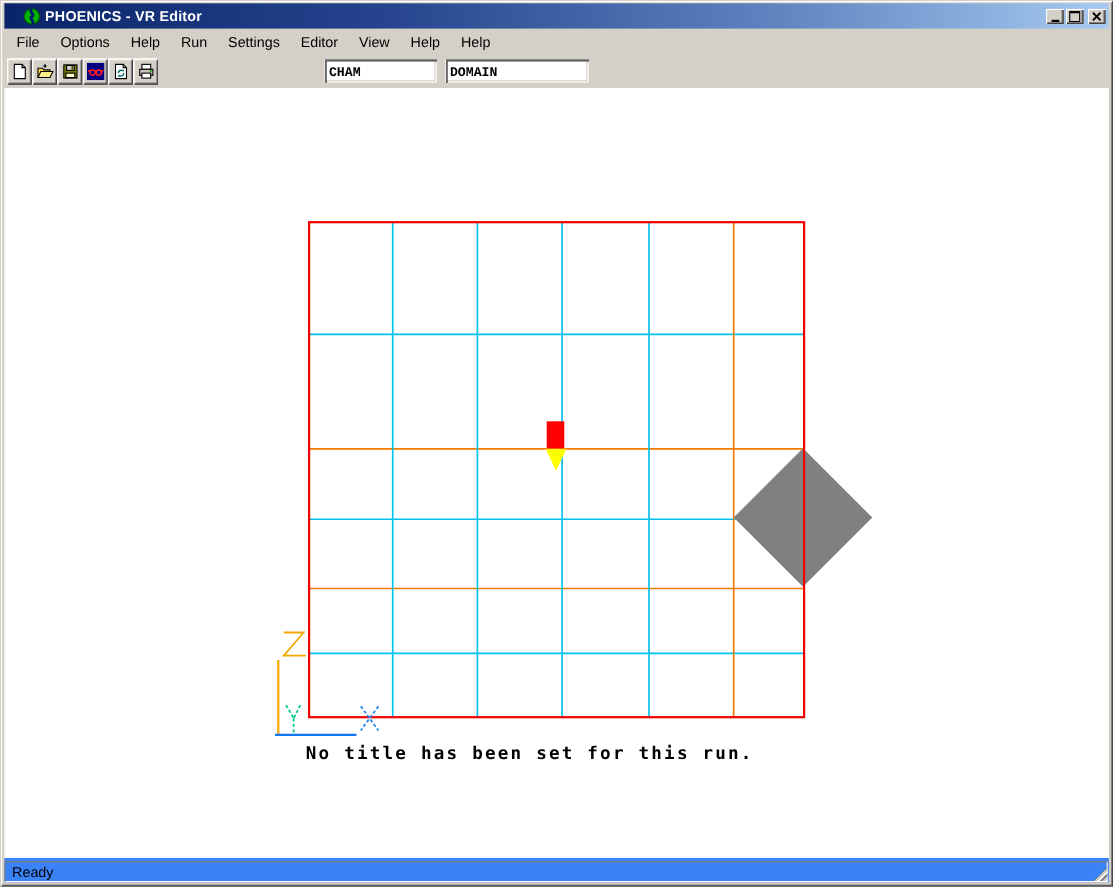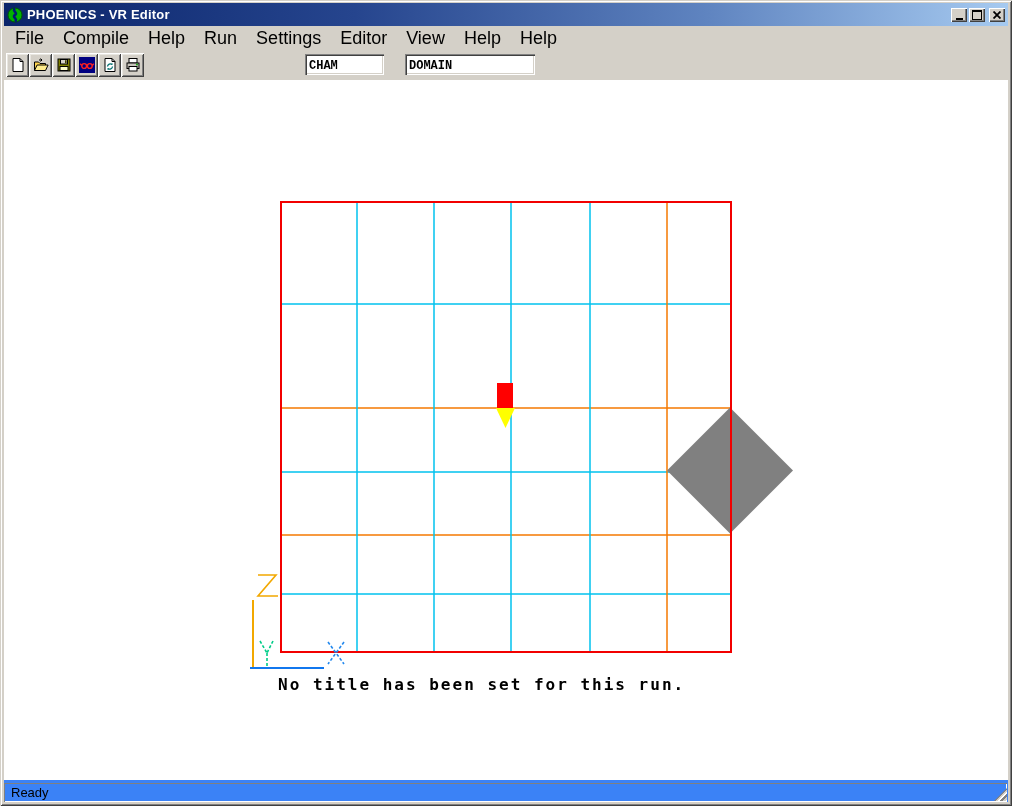--- a/index.html
+++ b/index.html
@@ -5,50 +5,50 @@
   html,body{margin:0;padding:0;background:#404040;}
   .window{
     position:relative;width:1012px;height:806px;background:#d4d0c8;
     font-family:"Liberation Sans",sans-serif;overflow:hidden;
     box-shadow: inset 1px 1px 0 #d4d0c8, inset -1px -1px 0 #404040,
                 inset 2px 2px 0 #ffffff, inset -2px -2px 0 #808080;
   }
   .titlebar{
     position:absolute;left:4px;top:3px;width:1004px;height:23px;
     background:linear-gradient(90deg,#0a246a 0%,#26458e 35%,#5f84c0 70%,#a6caf0 100%);
-    display:flex;align-items:center;padding-left:3px;box-sizing:border-box;
+    display:flex;align-items:center;padding-left:17px;box-sizing:border-box;
   }
   .titlebar .app-title{color:#ffffff;font-size:13px;font-weight:bold;margin-left:4px;letter-spacing:.2px;}
   .caption-buttons{margin-left:auto;display:flex;align-items:center;padding-right:3px;}
   .cap-btn{
     width:16px;height:14px;background:#d4d0c8;margin-left:2px;
     box-shadow: inset 1px 1px 0 #ffffff, inset -1px -1px 0 #404040, inset -2px -2px 0 #808080;
     display:flex;align-items:flex-end;justify-content:center;position:relative;cursor:default;
   }
   .glyph-min{width:7px;height:2px;background:#000;margin-bottom:2px;}
   .glyph-max{width:8px;height:7px;border:1px solid #000;border-top-width:2px;margin-bottom:2px;}
   .menubar{
     position:absolute;left:4px;top:26px;width:1004px;height:24px;
-    display:flex;align-items:center;font-size:18px;color:#000;padding-left:10px;box-sizing:border-box;
+    display:flex;align-items:center;font-size:13px;color:#000;padding-left:10px;box-sizing:border-box;
   }
   .menu-item{margin-right:17px;padding:2px 1px;}
   .toolbar{position:absolute;left:4px;top:50px;width:1004px;height:30px;box-sizing:border-box;}
   .tb-buttons{position:absolute;left:2px;top:3px;display:flex;}
   .tb-btn{
     width:23px;height:24px;background:#d4d0c8;
     box-shadow: inset 1px 1px 0 #ffffff, inset -1px -1px 0 #404040, inset 2px 2px 0 #e8e6e0, inset -2px -2px 0 #808080;
     display:flex;align-items:center;justify-content:center;
   }
   .tb-field{
     position:absolute;top:4px;height:21px;background:#ffffff;border:0;
     box-shadow: inset 1px 1px 0 #808080, inset 2px 2px 0 #404040, inset -1px -1px 0 #ffffff, inset -2px -2px 0 #d4d0c8;
     font-family:"Liberation Mono","DejaVu Sans Mono",monospace;font-weight:bold;font-size:12px;
     padding:2px 0 0 4px;box-sizing:border-box;color:#000;
   }
-  #cham-field{left:301px;width:79px;font-family:Liberation Mono, monospace;}
+  #cham-field{left:291px;width:102px;font-family:Liberation Mono, monospace;}
   #domain-field{left:401px;width:130px;}
   .canvas{position:absolute;left:4px;top:80px;width:1004px;height:700px;background:#ffffff;}
   .canvas svg{position:absolute;left:0;top:0;}
   .run-title{
     position:absolute;left:274px;top:595px;color:#000;
     font-family:"DejaVu Sans Mono","Liberation Mono",monospace;font-weight:bold;font-size:16px;letter-spacing:2px;white-space:pre;
   }
   .statusbar{position:absolute;left:4px;top:780px;width:1004px;height:22px;background:#3b82f6;}
   .status-panel{
     position:absolute;left:0;top:3px;width:1003px;height:19px;box-sizing:border-box;
@@ -82,21 +82,21 @@
       <div class="cap-btn" style="margin-left:4px;align-items:center;">
         <svg width="8" height="8" viewBox="0 0 8 8">
           <path d="M0.5,0.5 L7.5,7.5 M7.5,0.5 L0.5,7.5" stroke="#000" stroke-width="1.8"></path>
         </svg>
       </div>
     </div>
   </div>
 
   <div class="menubar">
       <span class="menu-item">File</span>
-      <span class="menu-item">Compile</span>
+      <span class="menu-item">Options</span>
       <span class="menu-item">Help</span>
       <span class="menu-item">Run</span>
       <span class="menu-item">Settings</span>
       <span class="menu-item">Editor</span>
       <span class="menu-item">View</span>
       <span class="menu-item">Help</span>
       <span class="menu-item">Help</span>
     </div>
 
   <div class="toolbar">

